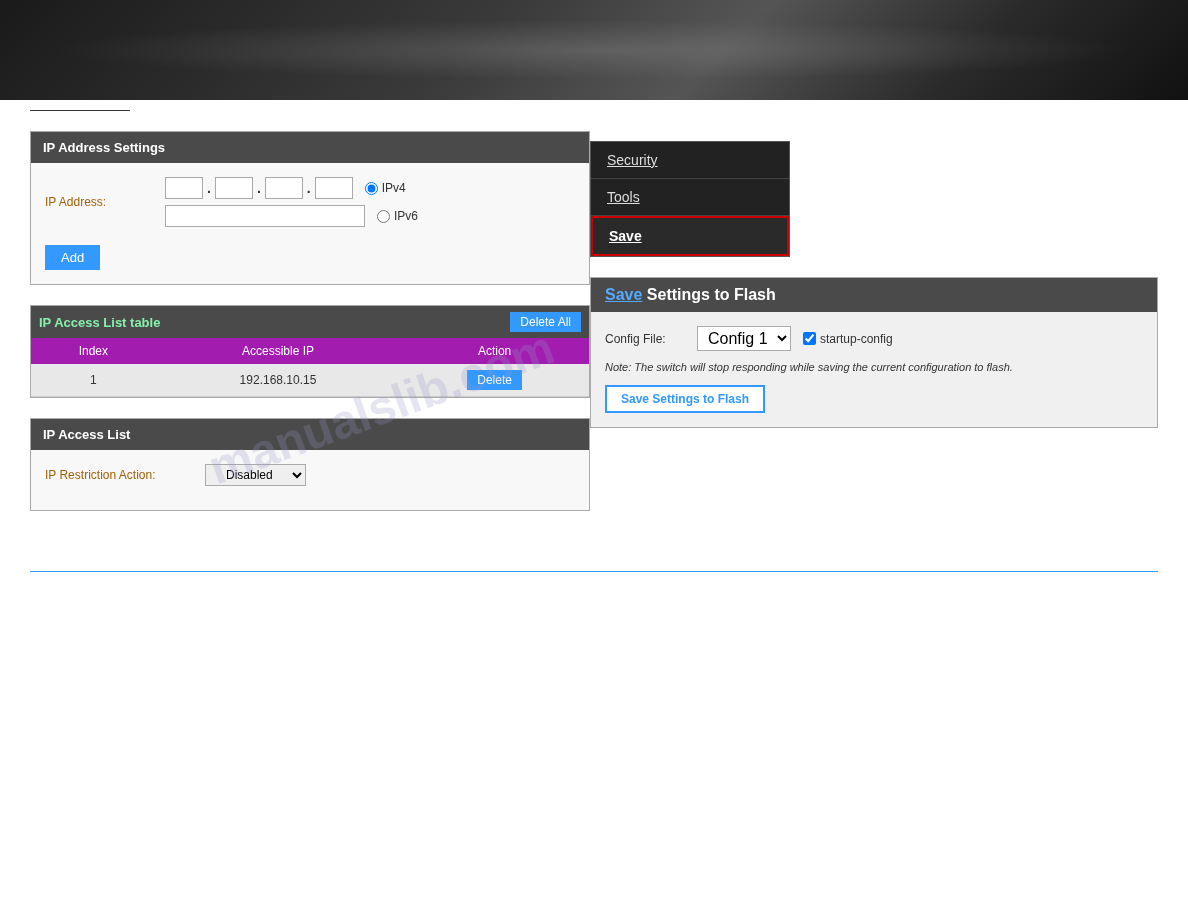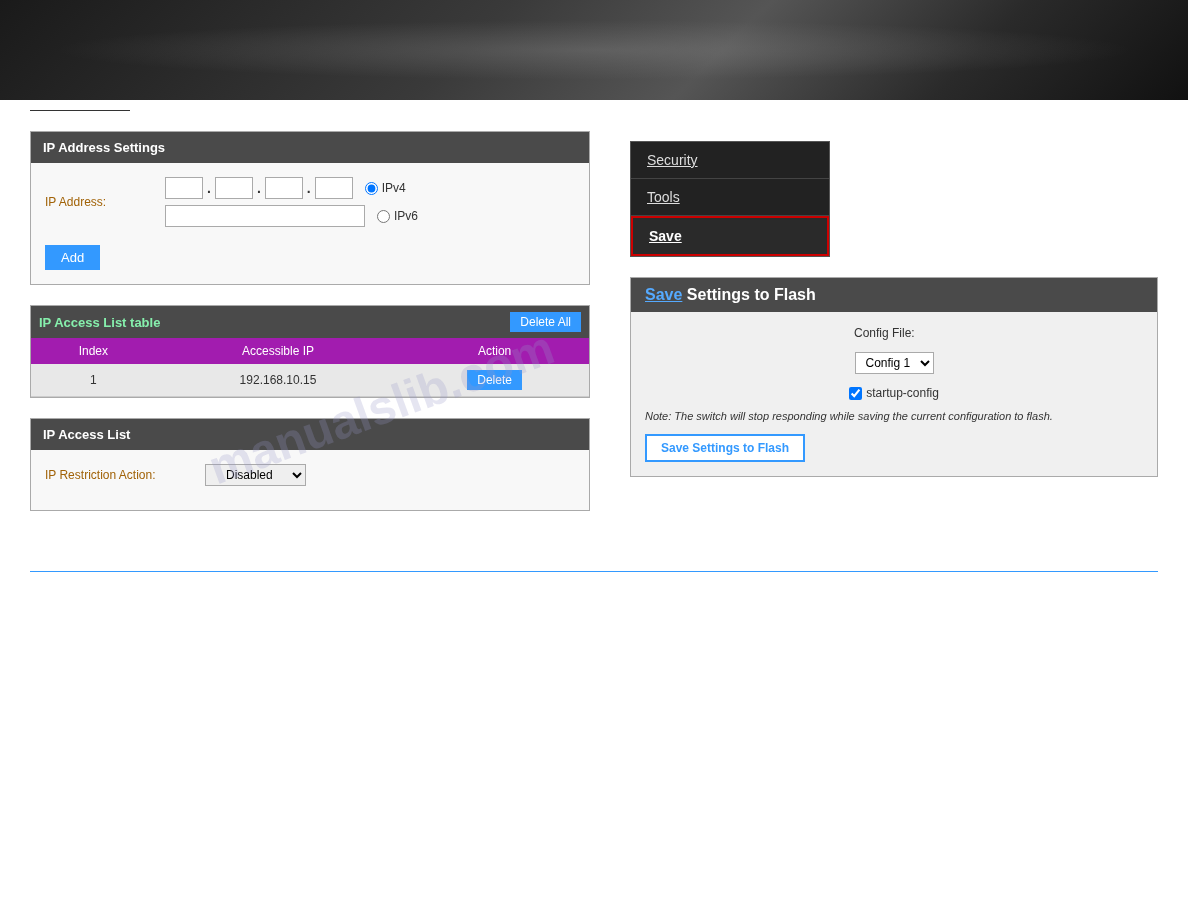--- a/index.html
+++ b/index.html
@@ -26,21 +26,20 @@
       right: 50px;
       height: 60px;
       background: radial-gradient(ellipse at center, rgba(150,150,150,0.3) 0%, transparent 70%);
       border-radius: 50%;
     }
 
     
     .main-content {
       padding: 20px 30px;
       display: flex;
-      gap: 40px;
     }
 
     
     .left-column {
       flex: 0 0 560px;
       max-width: 560px;
     }
 
     
     .right-column {
@@ -244,30 +243,29 @@
     }
     .save-panel-body {
       padding: 14px;
       background: #f0f0f0;
     }
     .save-form-row {
       display: flex;
       align-items: center;
       margin-bottom: 10px;
       gap: 12px;
-      flex-direction: column;
     }
     .save-label {
       font-size: 12px;
       color: #333;
       width: 80px;
     }
     .config-select {
       padding: 2px 6px;
-      font-size: 12px;
+      font-size: 16px;
       border: 1px solid #aaa;
       background: #fff;
     }
     .checkbox-label {
       display: flex;
       align-items: center;
       gap: 4px;
       font-size: 12px;
     }
     .save-note {

